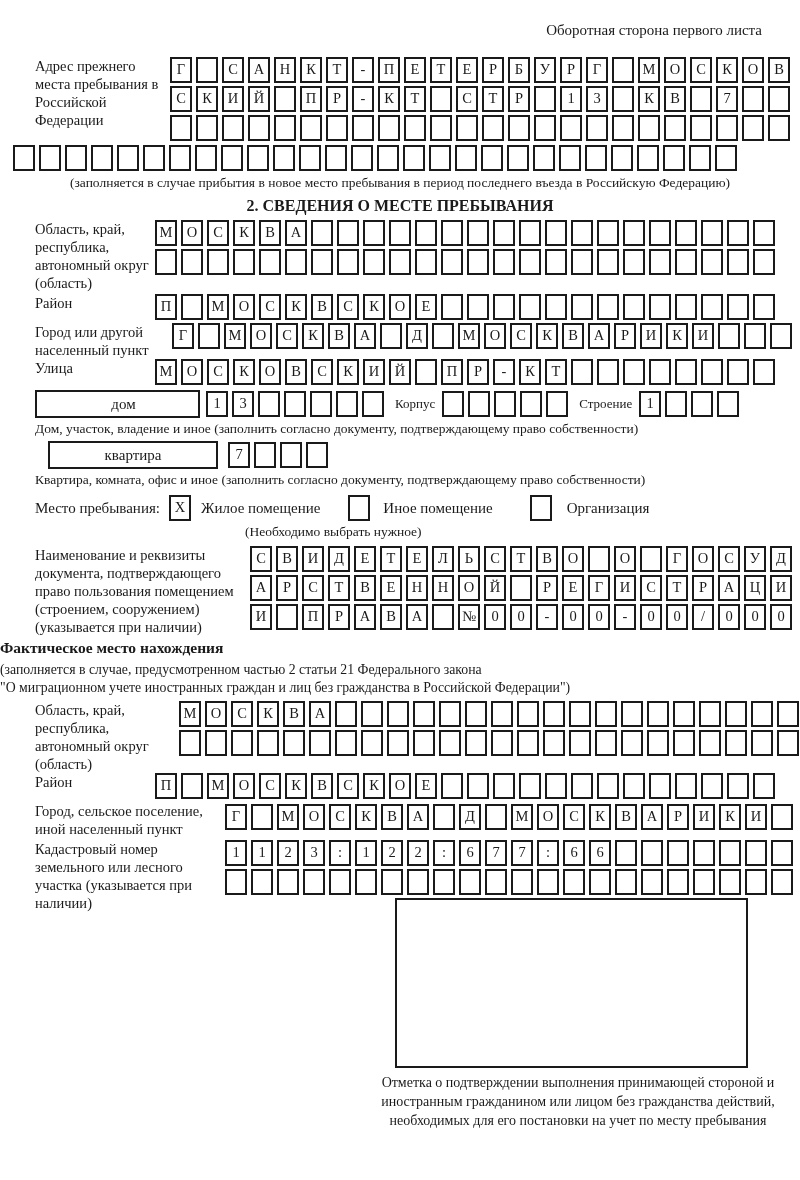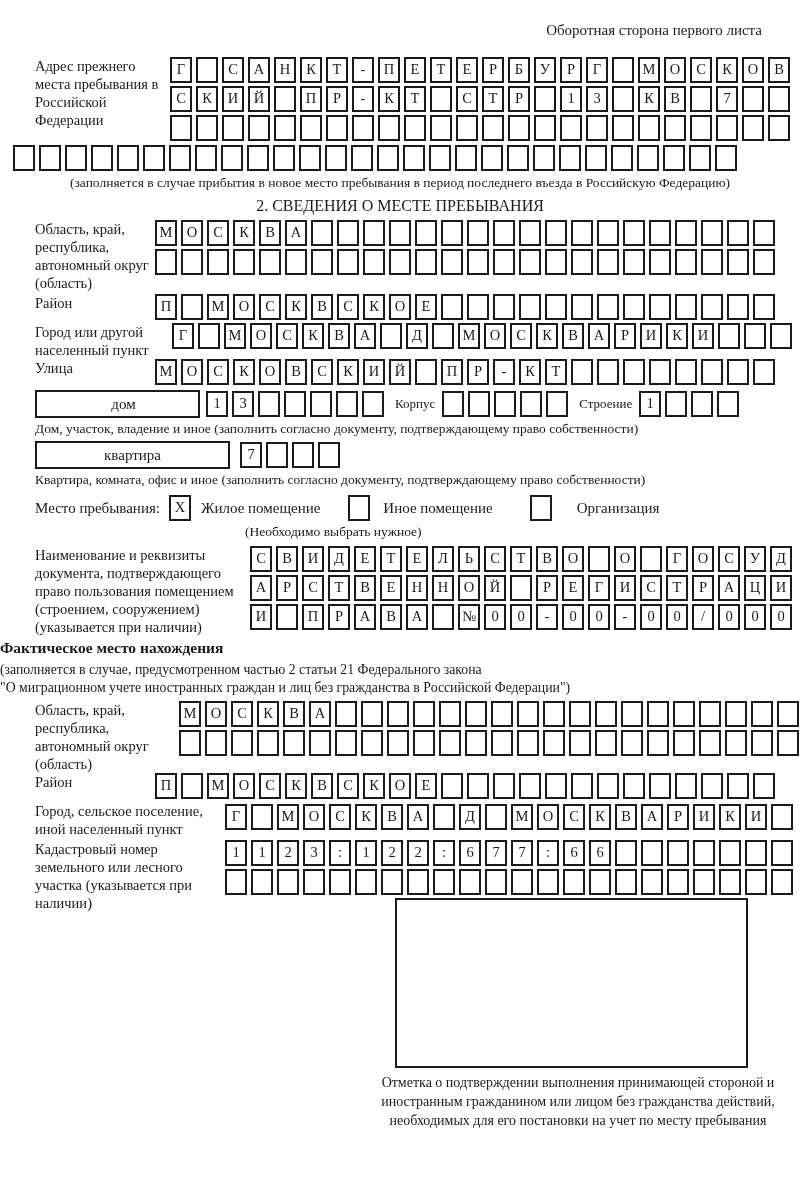--- a/index.html
+++ b/index.html
@@ -25,21 +25,21 @@
   }
   .cb { margin-right:0; }
 
   .wbox {
     flex:none; height:28px; border:2px solid #1a1a1a;
     text-align:center; font-size:15px; line-height:24px;
   }
 
   .cap { font-size:13.5px; }
   .center { text-align:center; }
-  .title { font-weight:normal; font-size:16px; text-align:center; }
+  .title { font-weight:bold; font-size:16px; text-align:center; }
   .title-sm { font-weight:bold; font-size:15.5px; text-align:left; }
   .note-c { font-size:13.8px; text-align:left; line-height:18px; }
 
   
   .lbl-a { width:135px; }
   .lbl-region { width:120px; }
   .lbl-district { width:120px; }
   .lbl-city2 { width:137px; }
   .lbl-street { width:120px; }
   .lbl-doc { width:215px; }
@@ -371,38 +371,38 @@
     <div class="crow">
         <span class="cell">1</span>
         <span class="cell"></span>
         <span class="cell"></span>
         <span class="cell"></span>
       </div>
   </div>
   <div class="cap" id="cap-house">Дом, участок, владение и иное (заполнить согласно документу, подтверждающему право собственности)</div>
 
   <div class="band" id="apt-row">
-    <div class="wbox" style="width:195px;">квартира</div>
+    <div class="wbox" style="width:170px;margin-left:13px;">квартира</div>
     <div class="crow" style="margin-left:10px;">
         <span class="cell">7</span>
         <span class="cell"></span>
         <span class="cell"></span>
         <span class="cell"></span>
       </div>
   </div>
   <div class="cap" id="cap-apt">Квартира, комната, офис и иное (заполнить согласно документу, подтверждающему право собственности)</div>
 
   <div class="band" id="stay-row">
     <span>Место пребывания:</span>
     <span class="cell cb" style="margin-left:9px;">X</span>
     <span style="margin-left:10px;">Жилое помещение</span>
     <span class="cell cb" style="margin-left:28px;"></span>
     <span style="margin-left:13px;">Иное помещение</span>
     <span class="cell cb" style="margin-left:37px;"></span>
-    <span style="margin-left:25px;text-align:center;">Организация</span>
+    <span style="margin-left:15px;text-align:center;">Организация</span>
   </div>
   <div class="cap" id="stay-note">(Необходимо выбрать нужное)</div>
 
   <div class="band" id="doc-block">
     <div class="lbl lbl-doc">Наименование и реквизиты документа, подтверждающего право пользования помещением (строением, сооружением) (указывается при наличии)</div>
     <div>
       <div class="crow">
           <span class="cell">С</span>
           <span class="cell">В</span>
           <span class="cell">И</span>

